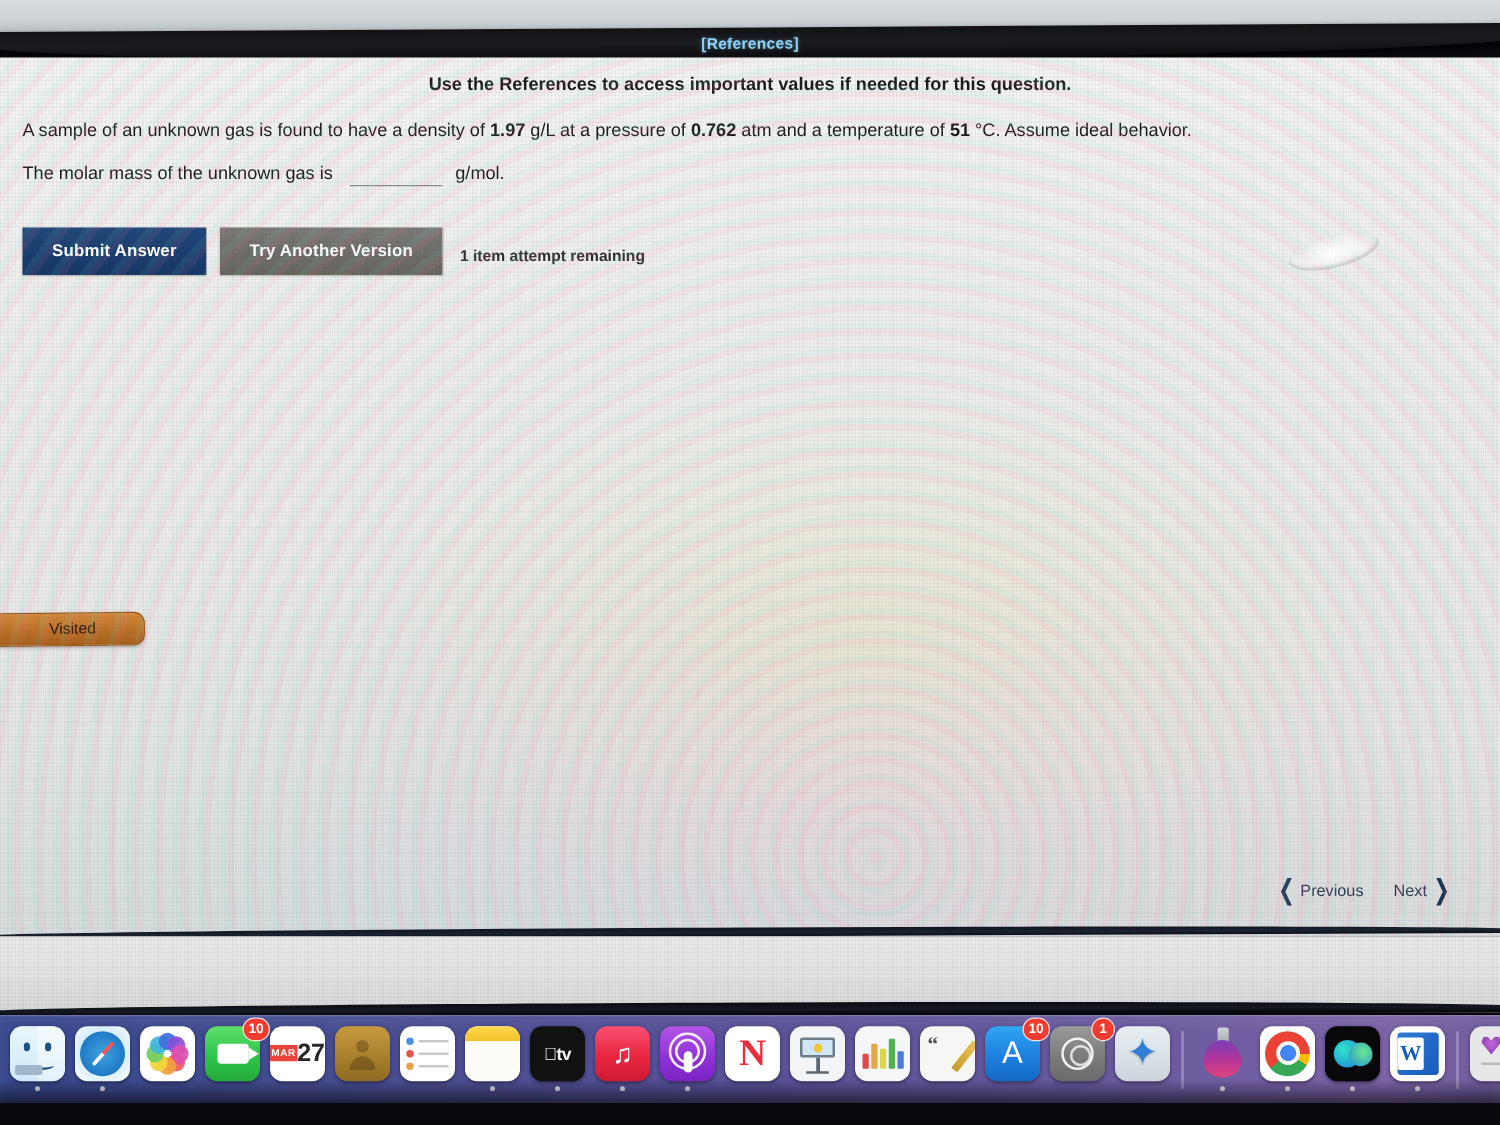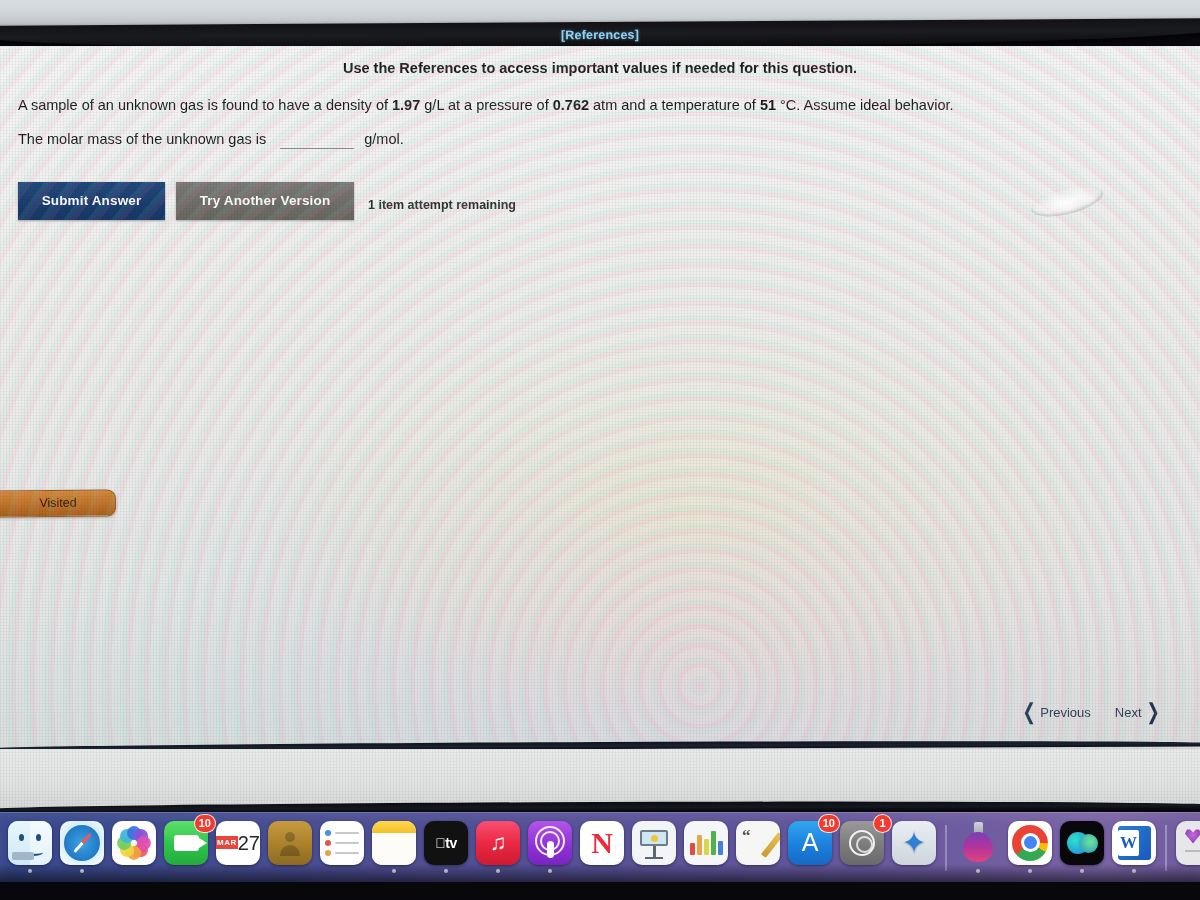--- a/index.html
+++ b/index.html
@@ -344,21 +344,21 @@
 
   .ic-photos { background:#ffffff; }
   .ic-photos .p { position:absolute; left:50%; top:50%; width:14px; height:14px; border-radius:50% 50% 50% 0; transform-origin: 0 0; opacity:.92;}
 
   .ic-facetime { background: linear-gradient(180deg,#5de06b 0%,#2ec34a 55%,#23ab3c 100%); }
   .ic-facetime .cam { width:25px; height:16px; background:#fff; border-radius:3px; position:relative;}
   .ic-facetime .cam::after { content:""; position:absolute; right:-8px; top:3px; border-style:solid; border-width:5px 0 5px 8px; border-color:transparent transparent transparent #fff;}
 
   .ic-calendar { background:#ffffff; flex-direction:row; }
   .ic-calendar .cal-top { width:100%; height:13px; background:#e8453c; color:#fff; font-size:8px; font-weight:700; display:flex; align-items:center; justify-content:center; letter-spacing:.5px;}
-  .ic-calendar .cal-day { flex:1; width:100%; display:flex; align-items:center; justify-content:center; color:#262626; font-size:20px; font-weight:400; line-height:1;}
+  .ic-calendar .cal-day { flex:1; width:100%; display:flex; align-items:center; justify-content:center; color:#262626; font-size:20px; font-weight:700; line-height:1;}
 
   .ic-contacts { background: linear-gradient(180deg,#c79a3e 0%,#a9802c 55%,#8d6a22 100%); }
   .ic-contacts .head { width:10px; height:10px; border-radius:50%; background:rgba(0,0,0,.22); position:absolute; top:11px;}
   .ic-contacts .body { width:20px; height:11px; border-radius:10px 10px 0 0; background:rgba(0,0,0,.22); position:absolute; bottom:9px;}
 
   .ic-reminders { background:#ffffff; flex-direction:column; justify-content:center; gap:4px; padding:0 5px;}
   .ic-reminders .row { display:flex; align-items:center; gap:4px; width:100%;}
   .ic-reminders .dot { width:6px; height:6px; border-radius:50%; flex:0 0 auto;}
   .ic-reminders .line { height:2px; background:#c9c9c9; flex:1; border-radius:1px;}
 

